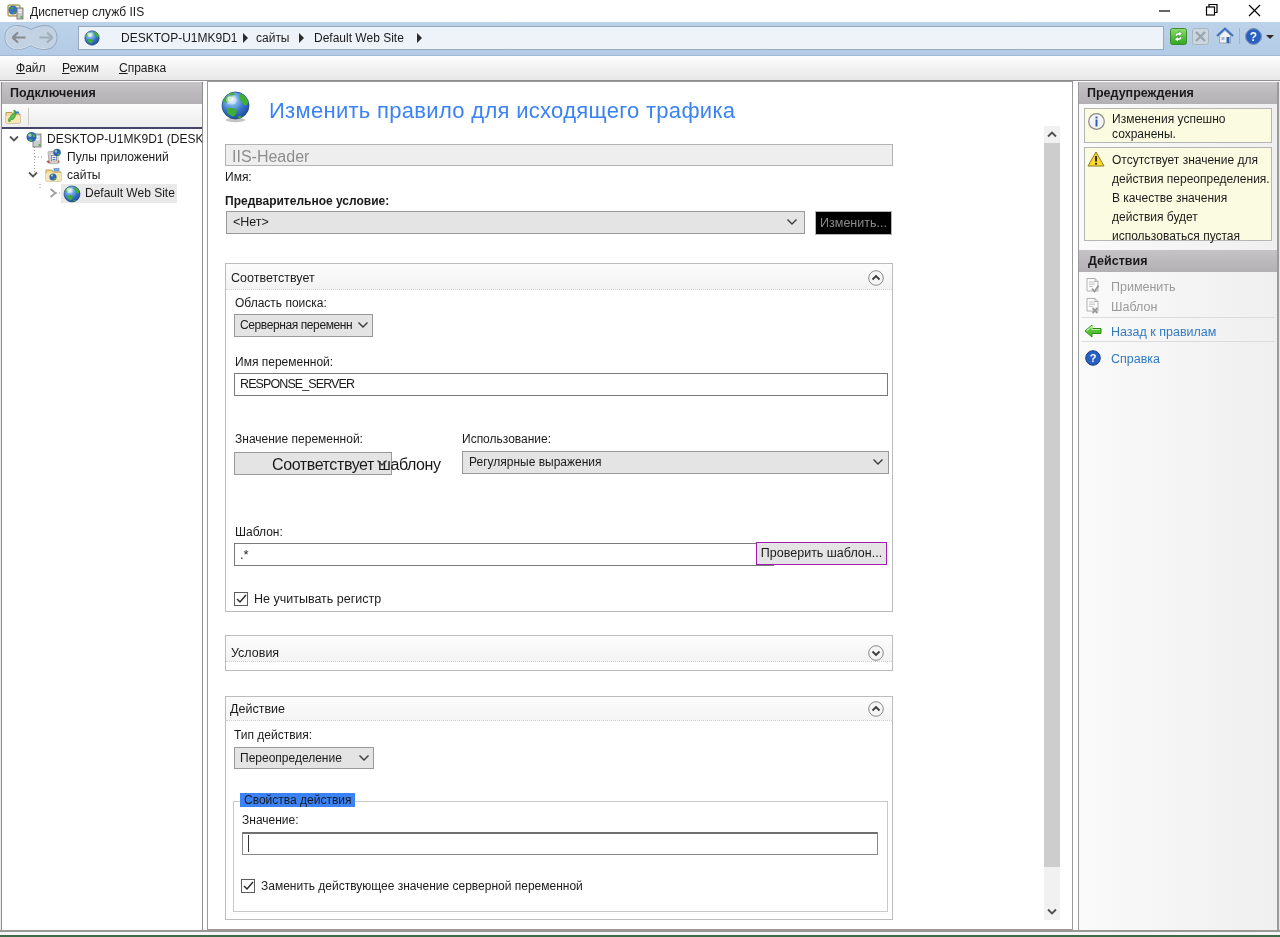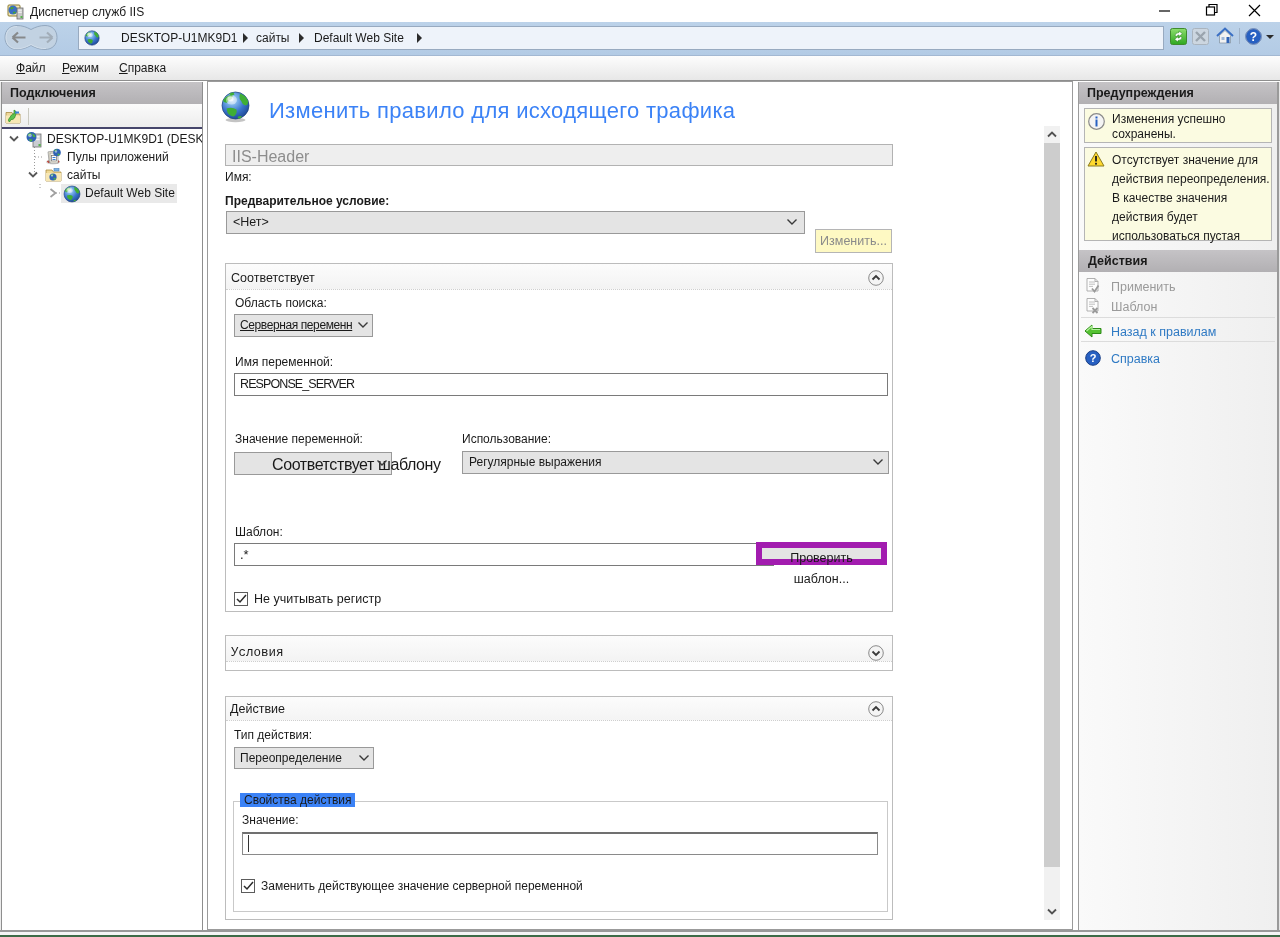--- a/index.html
+++ b/index.html
@@ -249,34 +249,34 @@
 <div class="abs" style="left:225px;top:144px;width:668px;height:22px;background:#eeeeee;border:1px solid #b2b2b2;"></div>
 <div class="lbl" style="left:232px;top:148px;color:#8d8d8d;font-size:16px;">IIS-Header</div>
 <div class="lbl" style="left:225px;top:194px;font-weight:bold;">Предварительное условие:</div>
 
 <div class="abs" style="left:226px;top:211px;width:579px;height:23px;background:#e4e4e4;border:1px solid #999;"></div>
 <div class="lbl" style="left:233px;top:215px;font-size:12.5px;">&lt;Нет&gt;</div>
 <svg class="abs" style="left:786px;top:218px;" width="12" height="9" viewBox="0 0 12 9">
     <path d="M1.5 1.5 L6 6 L10.5 1.5" fill="none" stroke="#3a3a3a" stroke-width="1.4"></path>
   </svg>
 
-<div class="abs" style="left:815px;top:211px;width:77px;height:24px;background:#fef9c3;border:1px solid #b5b5b5;color:#8a8a8a;font-size:12.5px;text-align:center;line-height:22px;margin-top:18px;">Изменить...</div>
+<div class="abs" style="left:815px;top:211px;width:77px;height:24px;background:#000000;border:1px solid #b5b5b5;color:#8a8a8a;font-size:12.5px;text-align:center;line-height:22px;">Изменить...</div>
 
 <div class="abs" style="left:225px;top:263px;width:668px;height:349px;border:1px solid #bcbcbc;background:#fff;"></div>
 <div class="abs" style="left:226px;top:264px;width:666px;height:26px;background:linear-gradient(#fcfcfc,#f3f3f3);border-bottom:1px dotted #cfcfcf;"></div>
 <div class="lbl" style="left:231px;top:271px;font-size:12.5px;">Соответствует</div>
 <div class="abs" style="left:868px;top:270px;width:16px;height:16px;">
 <svg width="16" height="16" viewBox="0 0 16 16">
   <circle cx="8" cy="8" r="7.3" fill="#f4f4f4" stroke="#8a8a8a" stroke-width="1"></circle>
   <path d="M4.5 9.5 L8 6 L11.5 9.5" fill="none" stroke="#3a3a3a" stroke-width="1.8"></path>
 </svg>
 </div>
 <div class="lbl" style="left:235px;top:296px;">Область поиска:</div>
 <div class="abs" style="left:234px;top:314px;width:139px;height:23px;background:#e4e4e4;border:1px solid #999;"></div>
-<div class="lbl" style="left:240px;top:318px;font-size:12px;letter-spacing:-0.4px;text-decoration:underline;">Серверная переменн</div>
+<div class="lbl" style="left:240px;top:318px;font-size:12px;letter-spacing:-0.4px;">Серверная переменн</div>
 <svg class="abs" style="left:357px;top:321px;" width="12" height="9" viewBox="0 0 12 9">
     <path d="M1.5 1.5 L6 6 L10.5 1.5" fill="none" stroke="#3a3a3a" stroke-width="1.4"></path>
   </svg>
 <div class="lbl" style="left:235px;top:355px;">Имя переменной:</div>
 <div class="abs" style="left:234px;top:373px;width:654px;height:23px;background:#fff;border:1px solid #7a7a7a;"></div>
 <div class="lbl" style="left:240px;top:377px;font-size:12.5px;letter-spacing:-0.9px;">RESPONSE_SERVER</div>
 <div class="lbl" style="left:235px;top:432px;">Значение переменной:</div>
 <div class="abs" style="left:234px;top:452px;width:158px;height:23px;background:#e4e4e4;border:1px solid #999;"></div>
 <div class="lbl" style="left:240px;top:456px;font-size:16px;letter-spacing:-0.4px;margin-left:32px;">Соответствует шаблону</div>
 <svg class="abs" style="left:376px;top:459px;" width="12" height="9" viewBox="0 0 12 9">
@@ -284,30 +284,30 @@
   </svg>
 <div class="lbl" style="left:462px;top:432px;">Использование:</div>
 <div class="abs" style="left:462px;top:451px;width:427px;height:23px;background:#e4e4e4;border:1px solid #999;"></div>
 <div class="lbl" style="left:469px;top:455px;font-size:12px;">Регулярные выражения</div>
 <svg class="abs" style="left:872px;top:458px;" width="12" height="9" viewBox="0 0 12 9">
     <path d="M1.5 1.5 L6 6 L10.5 1.5" fill="none" stroke="#3a3a3a" stroke-width="1.4"></path>
   </svg>
 <div class="lbl" style="left:235px;top:525px;">Шаблон:</div>
 <div class="abs" style="left:234px;top:543px;width:540px;height:23px;background:#fff;border:1px solid #7a7a7a;"></div>
 <div class="lbl" style="left:240px;top:547px;font-size:13px;">.*</div>
-<div class="abs" style="left:756px;top:542px;width:131px;height:23px;background:#e4e4e4;border:6px solid #a21caf;font-size:12.5px;text-align:center;line-height:21px;color:#1a1a1a;">Проверить шаблон...</div>
+<div class="abs" style="left:756px;top:542px;width:131px;height:23px;background:#e4e4e4;border:1px solid #a21caf;font-size:12.5px;text-align:center;line-height:21px;color:#1a1a1a;">Проверить шаблон...</div>
 <div class="abs" style="left:234px;top:592px;width:14px;height:14px;background:#fff;border:1px solid #5c5c5c;"></div>
 <svg class="abs" style="left:236px;top:594px;" width="11" height="10" viewBox="0 0 11 10">
     <path d="M1 5 L4 8 L10 1" fill="none" stroke="#2b2b2b" stroke-width="1.5"></path>
   </svg>
 <div class="lbl" style="left:254px;top:592px;font-size:12.5px;">Не учитывать регистр</div>
 
 <div class="abs" style="left:225px;top:635px;width:668px;height:36px;border:1px solid #bcbcbc;background:#fff;"></div>
 <div class="abs" style="left:226px;top:636px;width:666px;height:26px;background:linear-gradient(#fcfcfc,#f3f3f3);border-bottom:1px dotted #cfcfcf;"></div>
-<div class="lbl" style="left:231px;top:646px;font-size:12.5px;font-family:Liberation Mono, monospace;">Условия</div>
+<div class="lbl" style="left:231px;top:646px;font-size:12.5px;">Условия</div>
 <div class="abs" style="left:868px;top:645px;width:16px;height:16px;">
 <svg width="16" height="16" viewBox="0 0 16 16">
   <circle cx="8" cy="8" r="7.3" fill="#f4f4f4" stroke="#8a8a8a" stroke-width="1"></circle>
   <path d="M4.5 6.5 L8 10 L11.5 6.5" fill="none" stroke="#3a3a3a" stroke-width="1.8"></path>
 </svg>
 </div>
 
 <div class="abs" style="left:225px;top:696px;width:668px;height:224px;border:1px solid #bcbcbc;background:#fff;"></div>
 <div class="abs" style="left:226px;top:697px;width:666px;height:24px;background:linear-gradient(#fcfcfc,#f4f4f4);border-bottom:1px dotted #cfcfcf;"></div>
 <div class="lbl" style="left:230px;top:702px;font-size:12.5px;">Действие</div>

